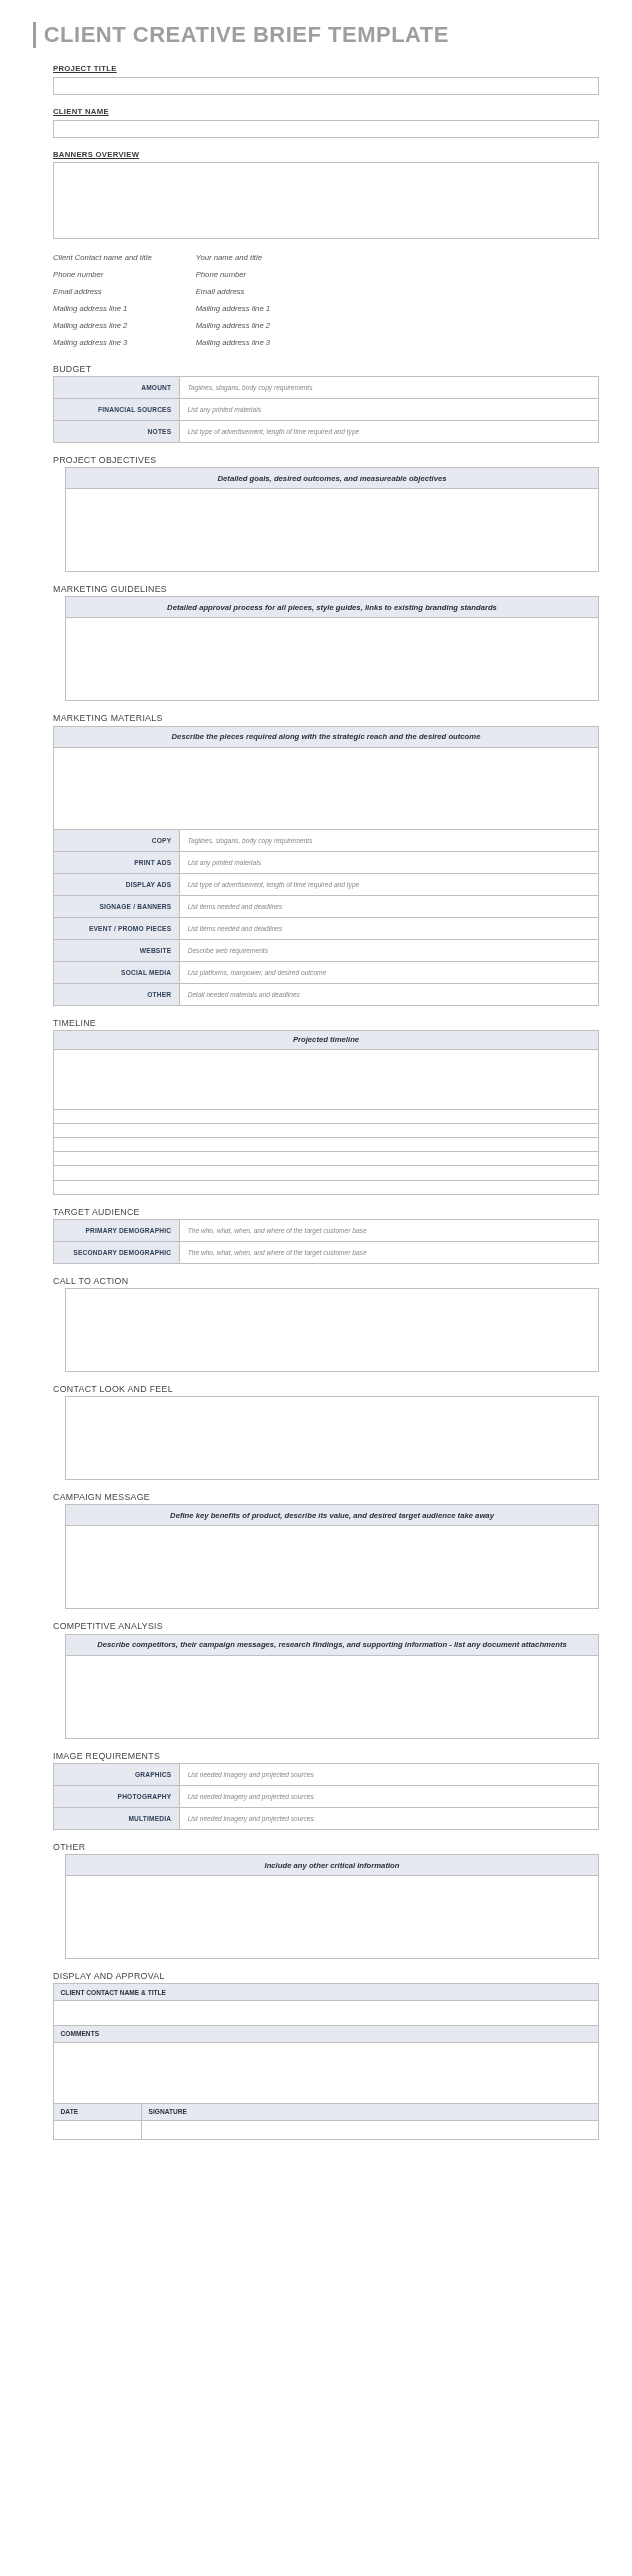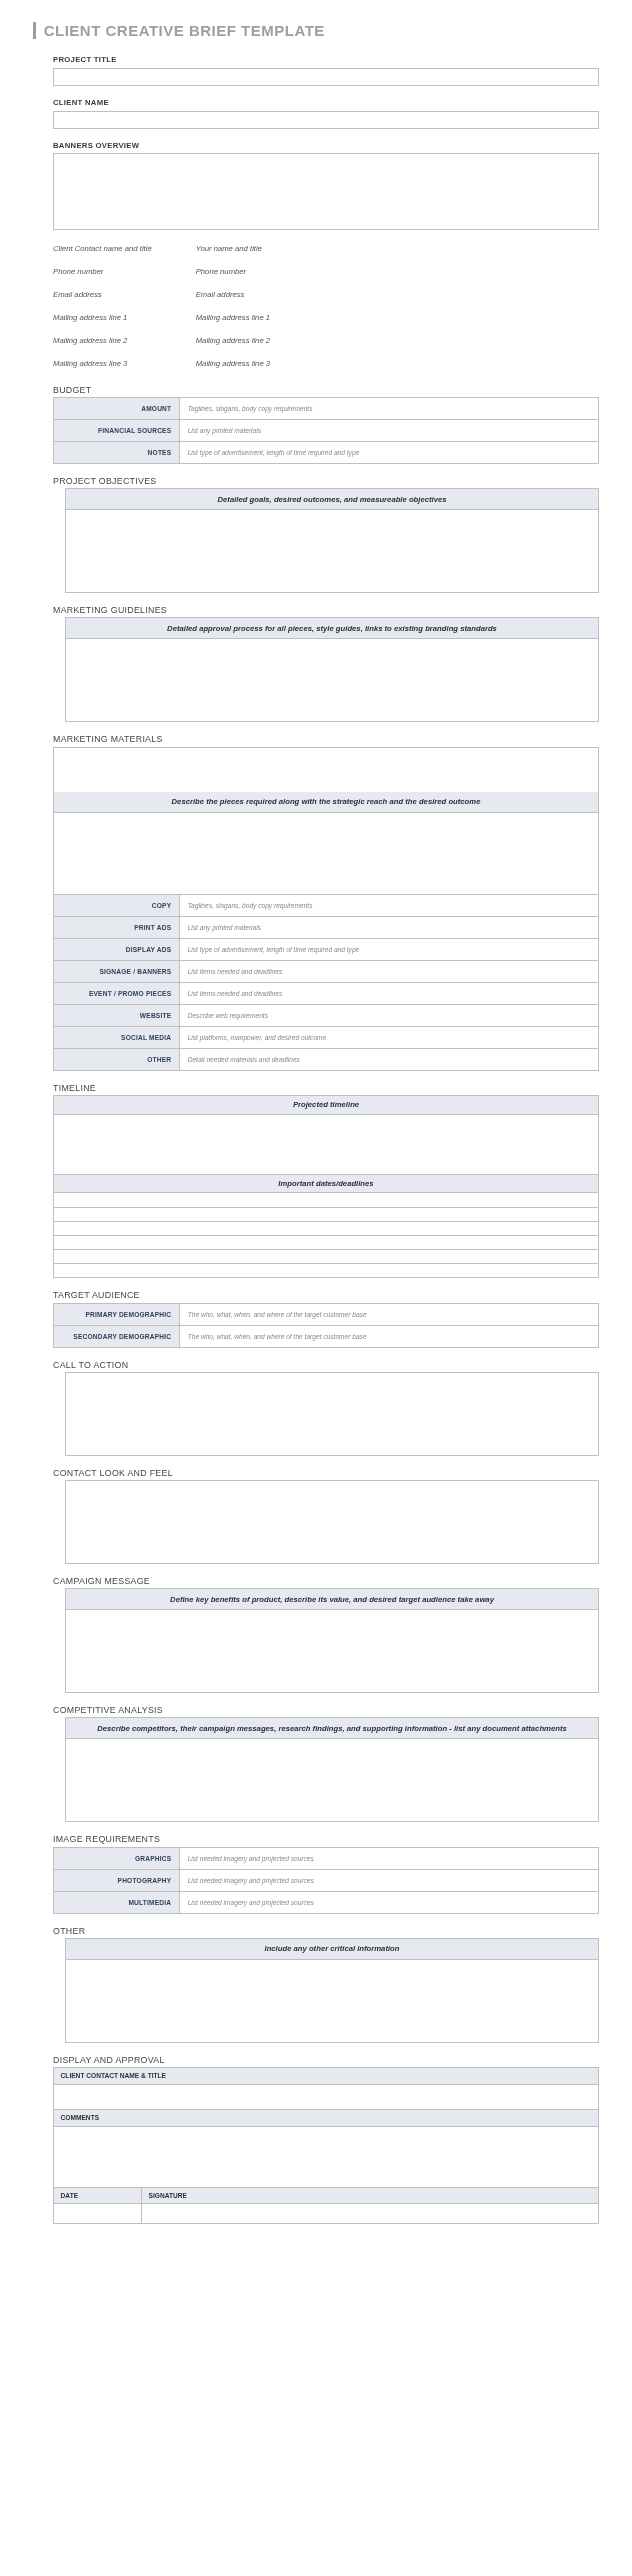--- a/index.html
+++ b/index.html
@@ -4,29 +4,29 @@
 <style>
   * { box-sizing: border-box; margin: 0; padding: 0; }
   body {
     background: #ffffff;
     font-family: Arial, Helvetica, sans-serif;
     color: #333;
     width: 632px;
     padding: 22px 33px 44px 33px;
   }
   .page-title {
-    font-size: 15px;
+    font-size: 22px;
     font-weight: 700;
     color: #9e9e9e;
     letter-spacing: 0.5px;
     border-left: 3.3px solid #9e9e9e;
     padding-left: 7.7px;
     margin-bottom: 16.4px;
   }
-  .field-group { margin: 12px 0 12px 20px; }
+  .field-group { margin: 12px 0 12px 20px; text-decoration: underline; }
   .field-label {
     font-size: 7.7px;
     font-weight: 700;
     color: #3a3a3a;
     letter-spacing: 0.3px;
     margin-bottom: 3.3px;
   }
   .text-input {
     width: 100%;
     height: 18.6px;
@@ -45,21 +45,21 @@
     font-size: 7.7px;
   }
   .contacts {
     display: flex;
     margin: 0 0 16.4px 20px;
     gap: 44px;
   }
   .contact-col {
     display: flex;
     flex-direction: column;
-    gap: 14px;
+    gap: 8px;
   }
   .contact-col span {
     font-size: 7.7px;
     font-style: italic;
     color: #555;
   }
   .section-heading {
     font-size: 8.8px;
     font-weight: 400;
     color: #444;
@@ -150,21 +150,21 @@
   .arow .aval {
     flex: 1;
     background: #fff;
     min-height: 18.6px;
   }
   .arow.comments .aval { min-height: 60px; }
   .arow.fullhead .alabel { width: 100%; border-right: none; }
   .arow.split .alabel { width: 88px; }
   .arow.split .aval { border-right: 0.5px solid #bfbfbf; }
   .arow.split .aval:last-child { border-right: none; }
-  .mm-tight .header-row { border-bottom: 0.5px solid #bfbfbf; margin-top: 44px; }
+  .mm-tight .header-row { border-bottom: 0.5px solid #bfbfbf; }
   .mm-tight .body-area { min-height: 82px; border-bottom: 0.5px solid #bfbfbf; }
 </style>
 </head>
 <body>
 
 <div class="page-title">CLIENT CREATIVE BRIEF TEMPLATE</div>
 
 <div class="field-group">
   <div class="field-label">PROJECT TITLE</div>
   <input class="text-input" style="">
@@ -264,21 +264,20 @@
     <div class="cell-value">Detail needed materials and deadlines</div>
   </div>
 </div>
 
 <div class="section-heading">TIMELINE</div>
 <div class="table blank-rows">
   <div class="row header-row">Projected timeline</div>
   <div class="row" style="min-height:60px">
       <div class="blank-cell"></div>
     </div>
-  <div class="row header-row">Important dates/deadlines</div>
   <div class="row">
       <div class="blank-cell"></div>
     </div>
   <div class="row">
       <div class="blank-cell"></div>
     </div>
   <div class="row">
       <div class="blank-cell"></div>
     </div>
   <div class="row">

